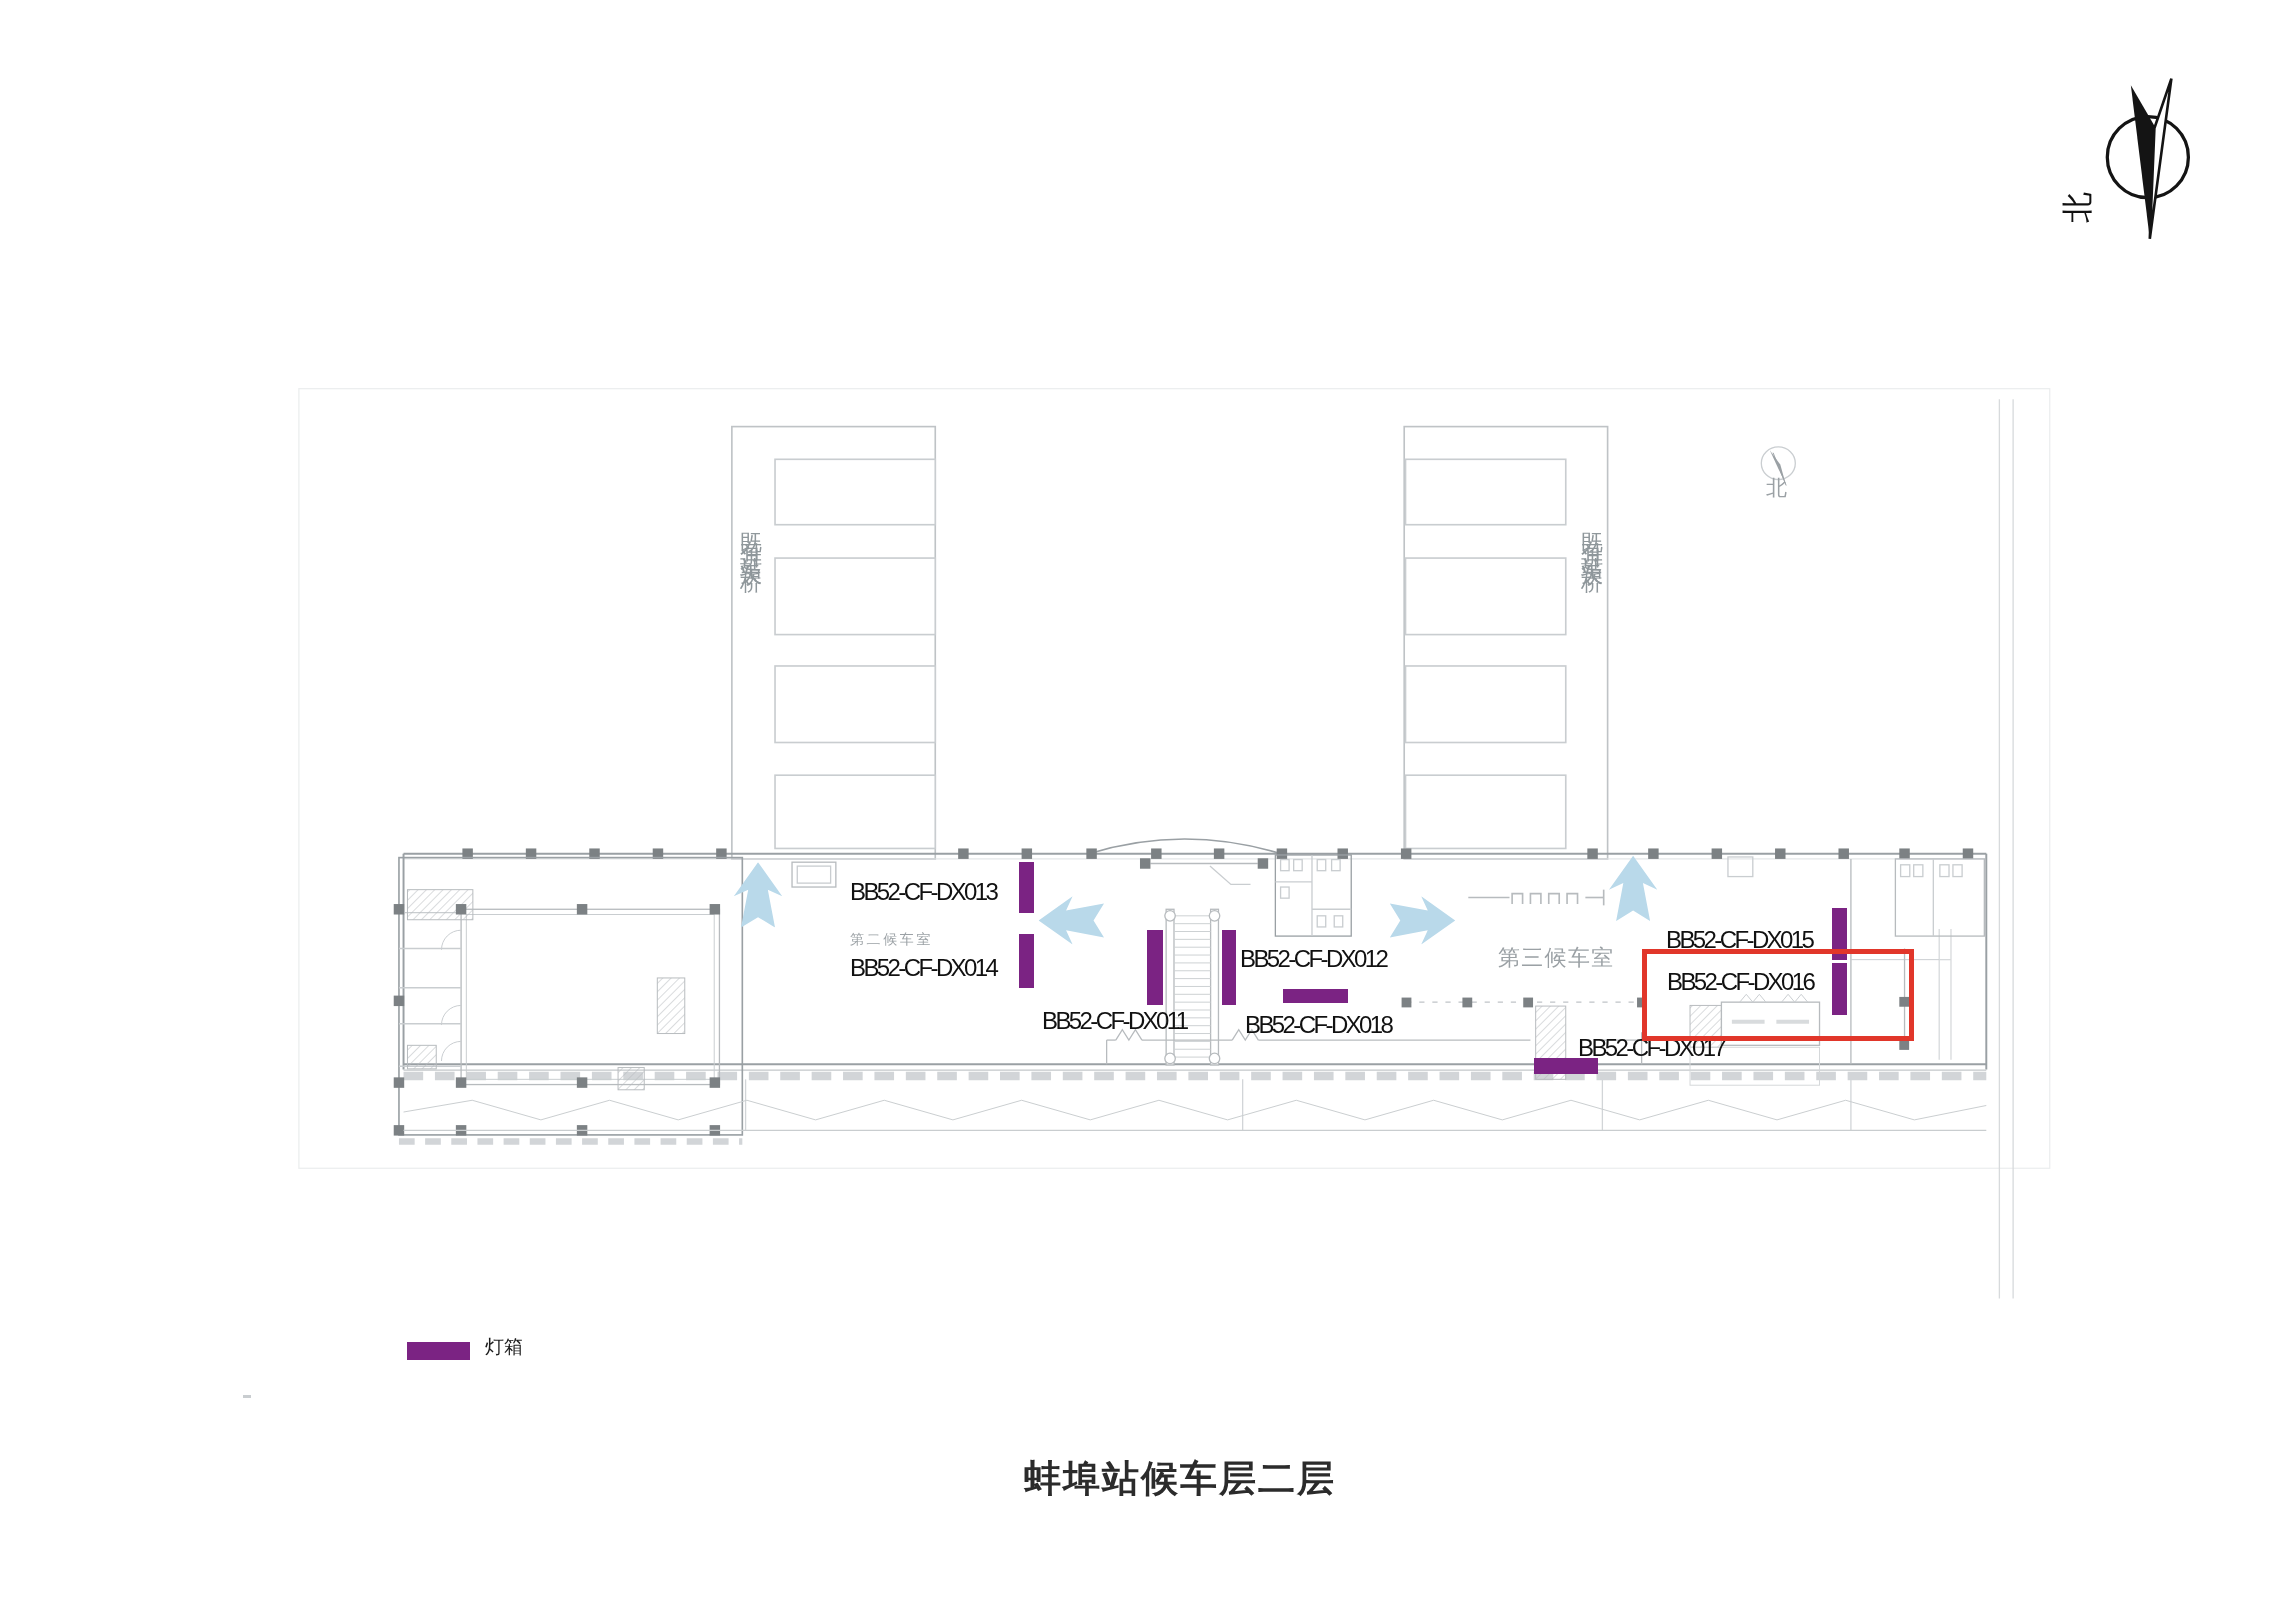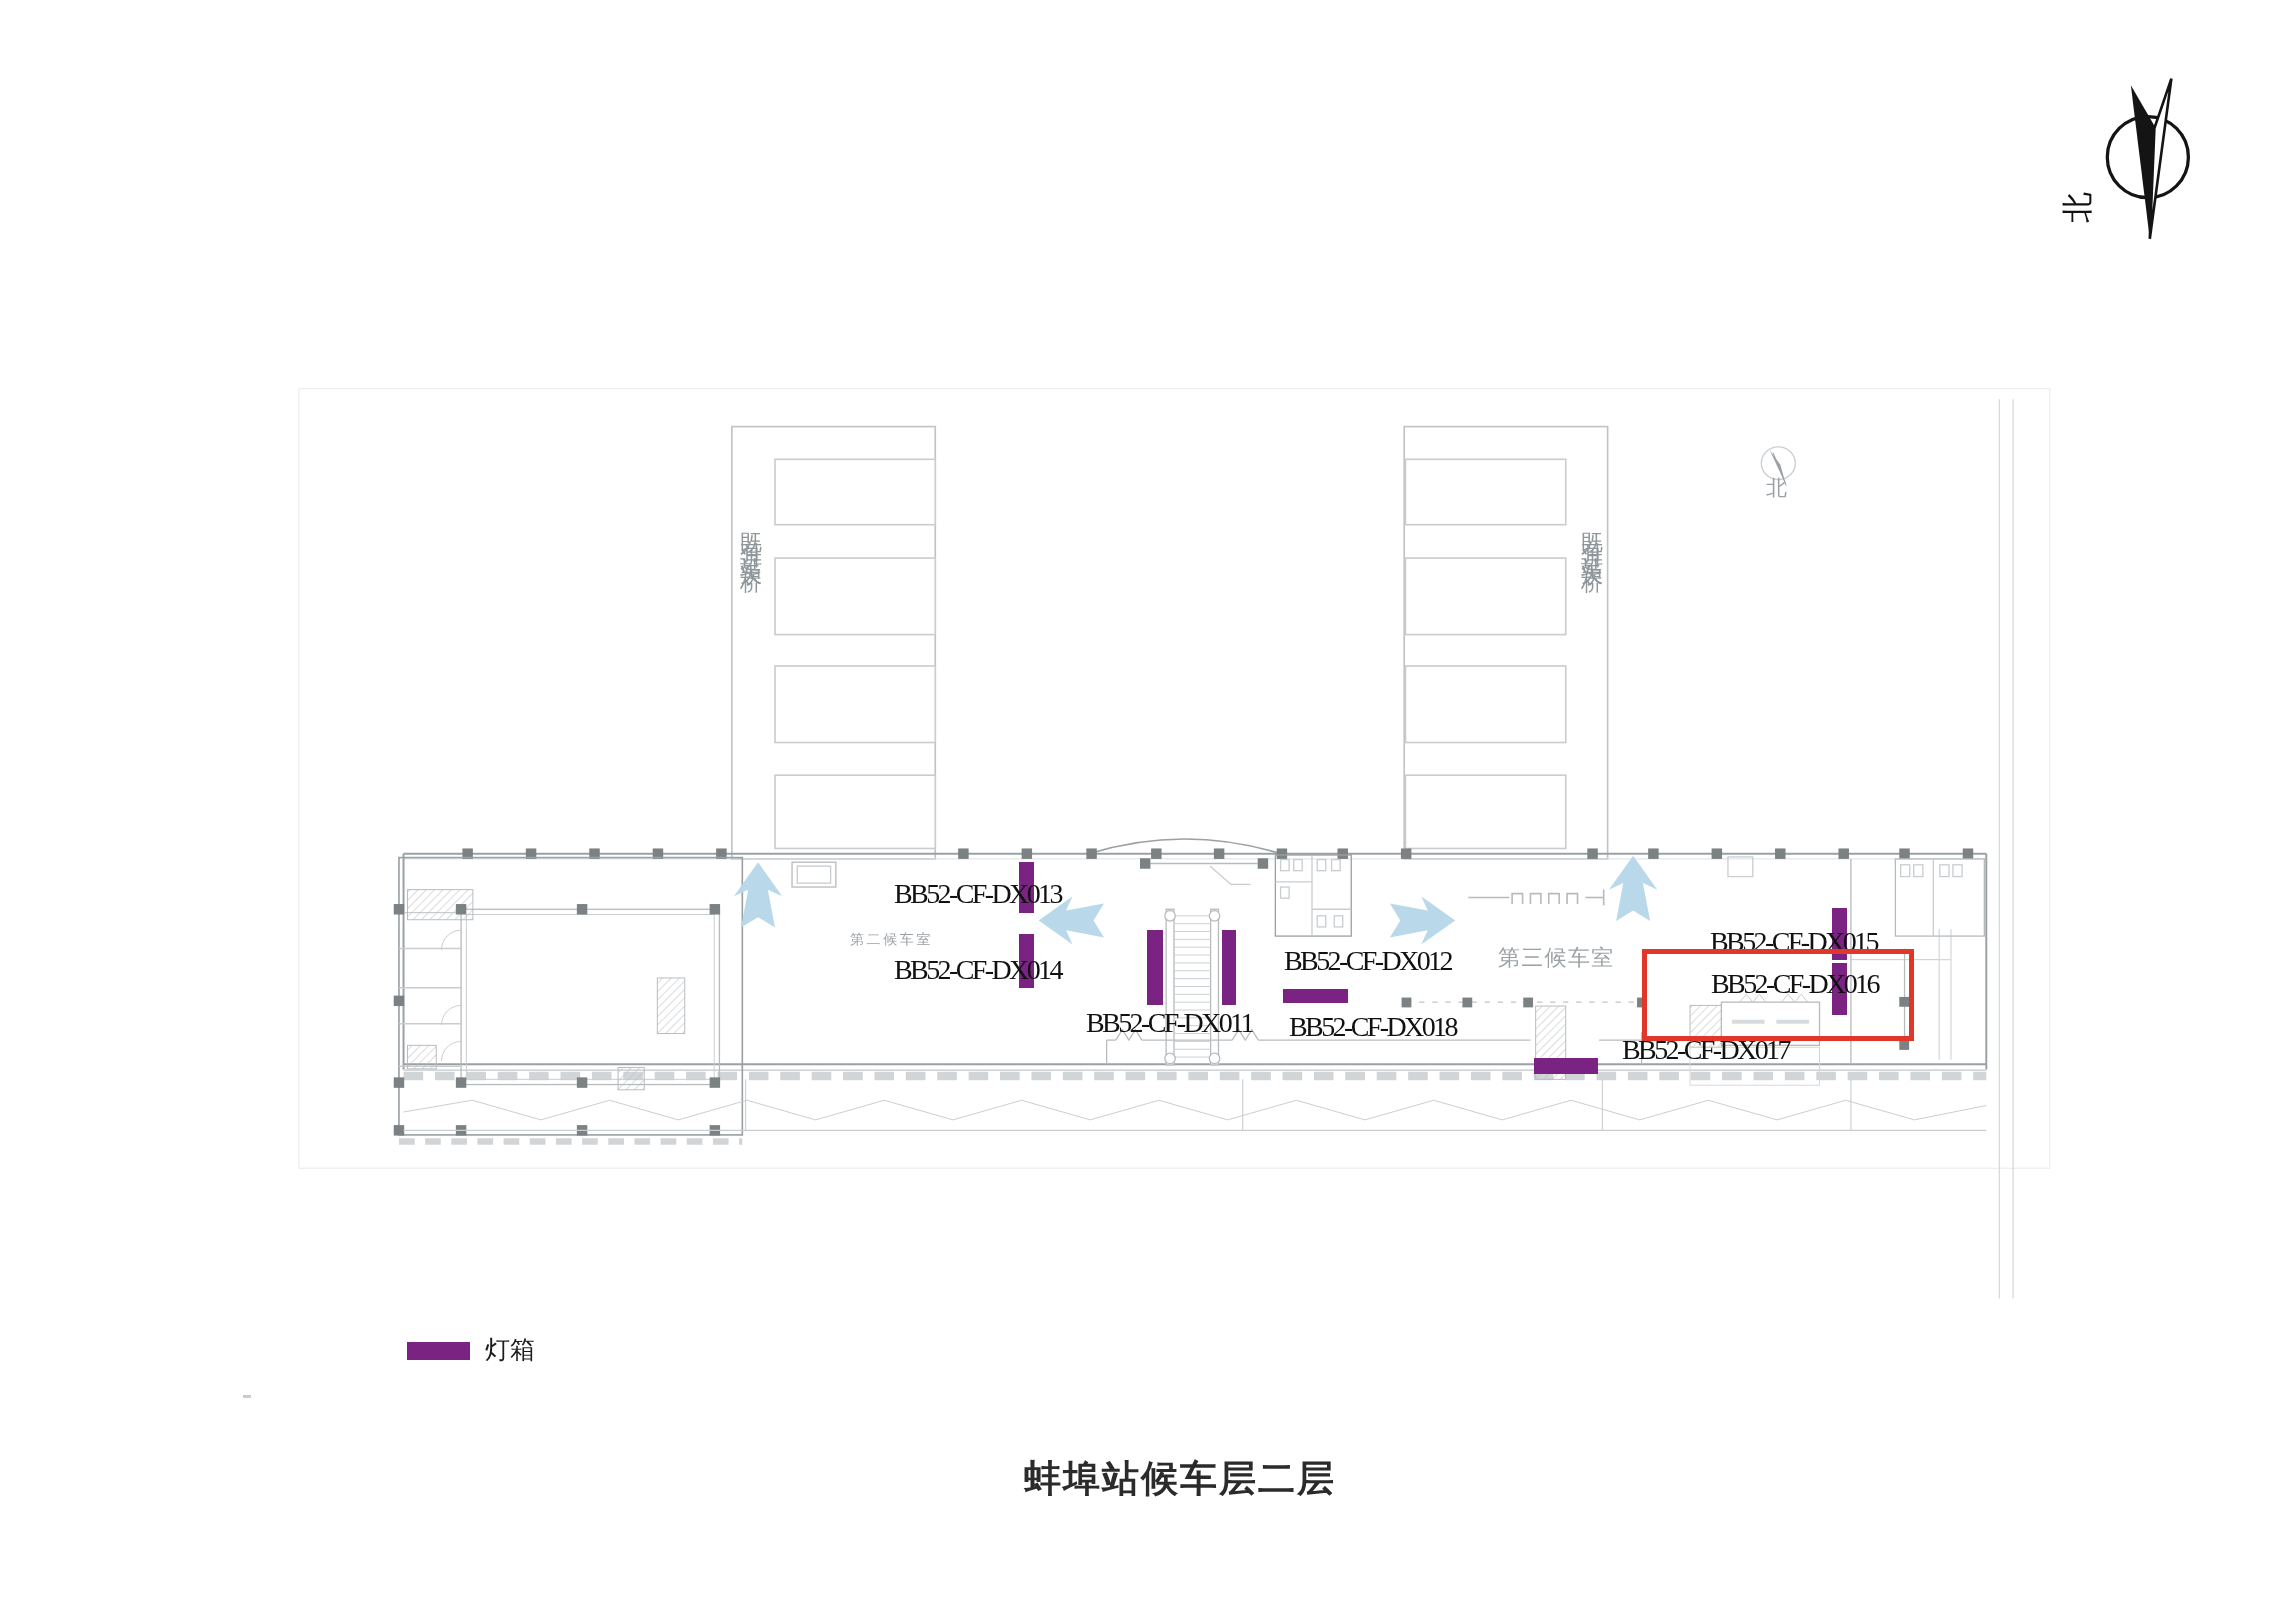--- a/index.html
+++ b/index.html
@@ -2,34 +2,34 @@
 <html style="font-size:10.5px"><head>
 <meta charset="utf-8">
 <style>
   html,body{margin:0;padding:0;background:#ffffff;}
   #canvas{position:relative;width:2295px;height:1623px;background:#ffffff;overflow:hidden;
           font-family:"DejaVu Sans", "Liberation Sans", sans-serif;}
   #plan-svg{position:absolute;left:0;top:0;width:2295px;height:1623px;}
 
   
   .lb-bar{position:absolute;}
-  .lb-label{position:absolute;color:#111;font-family:Liberation Serif, serif;
-            font-size:28px;letter-spacing:-2.6px;white-space:nowrap;line-height:1;margin-left:44px;}
+  .lb-label{position:absolute;color:#111;font-family:Liberation Sans, sans-serif;
+            font-size:24px;letter-spacing:-2.6px;white-space:nowrap;line-height:1;}
 
   
   #highlight-box{position:absolute;border:5.9px solid #e1362a;background:transparent;}
 
   
   .room-label{position:absolute;color:#9ba1a5;font-size:14px;letter-spacing:2.6px;white-space:nowrap;line-height:1;}
   .v-text{position:absolute;writing-mode:vertical-rl;text-orientation:upright;color:#8f979b;
           font-size:22px;letter-spacing:7.9px;line-height:1;}
 
   
   #legend-swatch{position:absolute;left:407px;top:1342px;width:63px;height:18.3px;}
-  #legend-label{position:absolute;left:485px;top:1337px;font-size:25px;color:#1c1c1c;line-height:1;}
+  #legend-label{position:absolute;left:485px;top:1337px;font-size:19px;color:#1c1c1c;line-height:1;}
   #legend-tick{position:absolute;left:243px;top:1395px;width:7.9px;height:2.6px;background:#c9cdd0;}
 
   
   #page-title{position:absolute;left:990px;top:1457px;font-size:37px;font-weight:600;color:#2b2b2b;
               letter-spacing:2px;line-height:1.2;white-space:nowrap;margin-left:34px;}
   #compass-north{position:absolute;left:2062px;top:184px;width:39px;height:39px;font-size:31px;color:#111;
                  transform:rotate(-90deg);line-height:1;}
   
   #mini-north{position:absolute;left:1766px;top:478px;font-size:21px;color:#9ba1a5;line-height:1;}
 </style>

